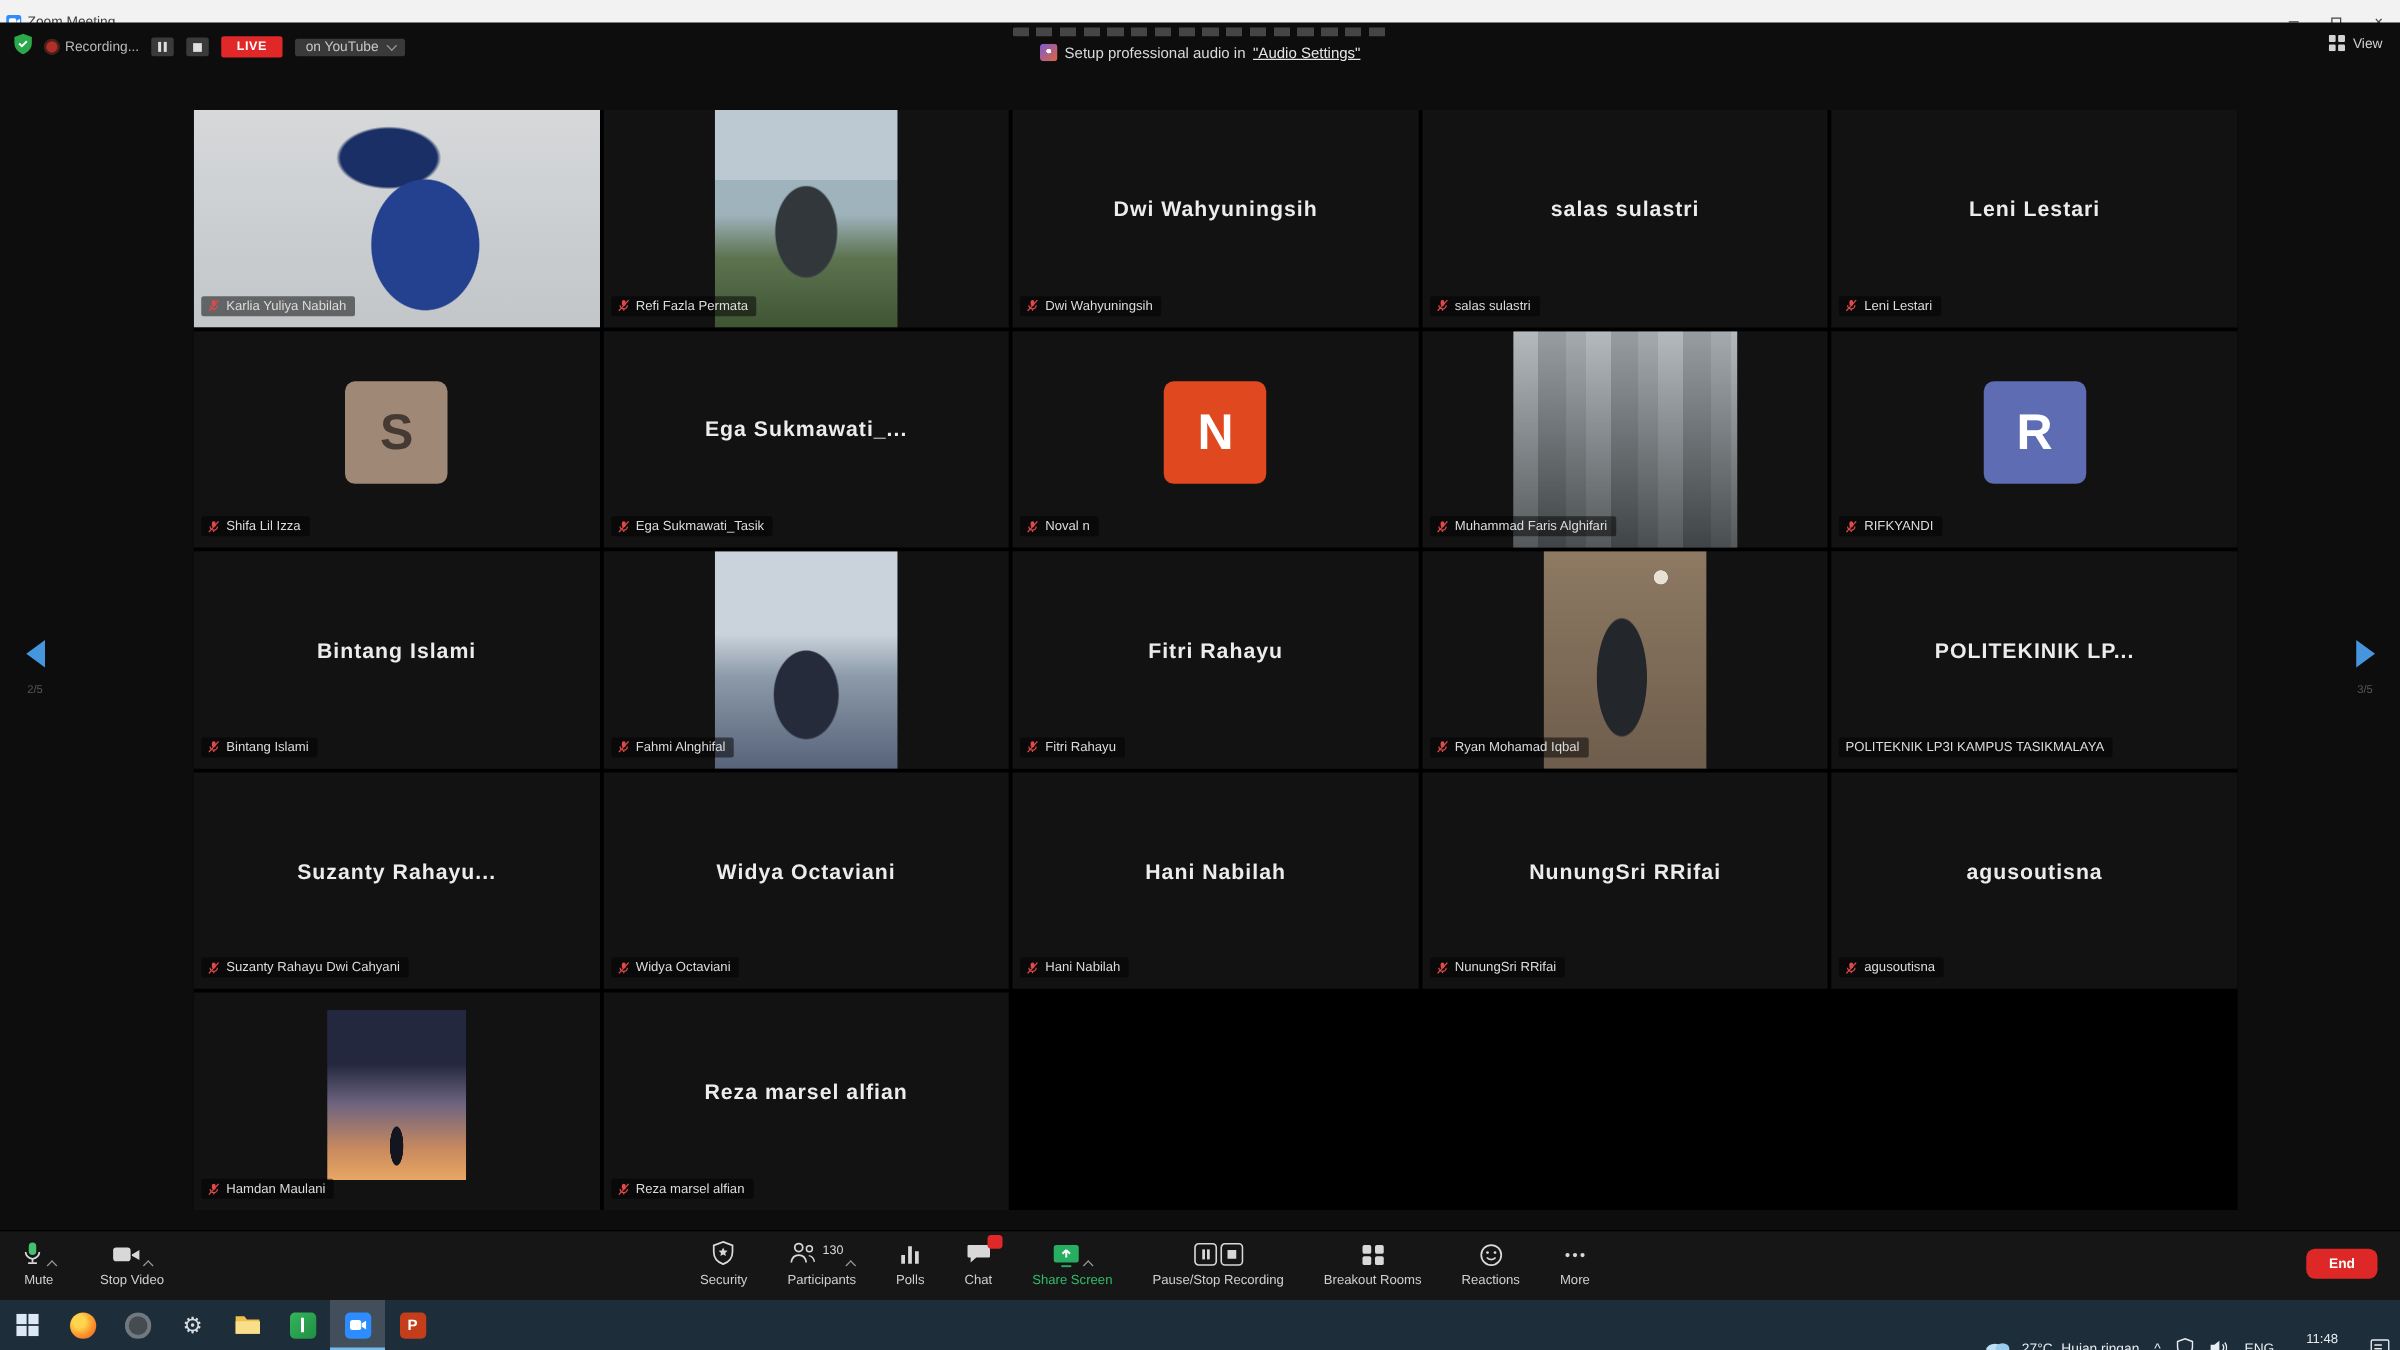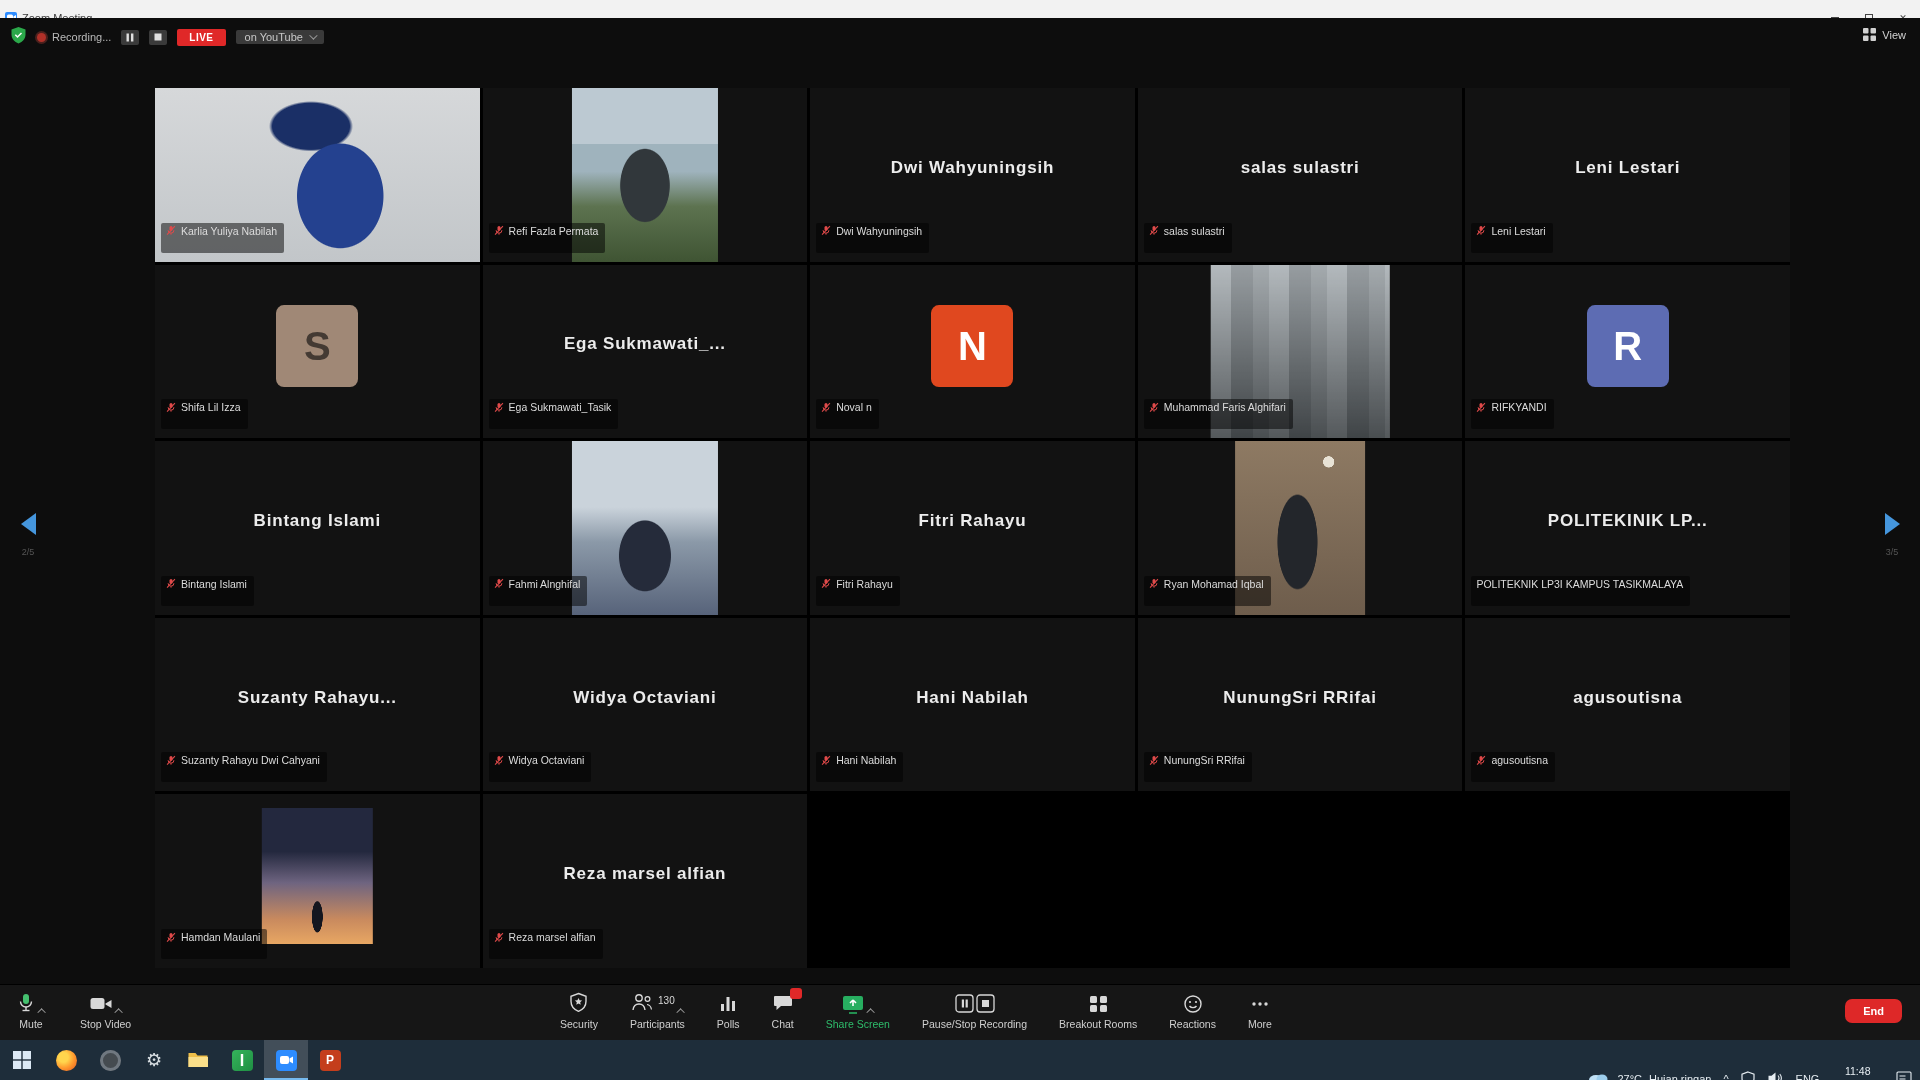--- a/index.html
+++ b/index.html
@@ -57,21 +57,21 @@
           gap:3px; background:#000; }
   .tile { position:relative; background:#121212; overflow:hidden; }
 
   .center-name { position:absolute; inset:0; display:flex; align-items:center; justify-content:center;
                  padding-bottom:14px; color:#ececec; font-size:17px; font-weight:bold;
                  letter-spacing:.8px; text-align:center; }
   .avatar { position:absolute; left:50%; top:50%; transform:translate(-50%,-56%);
             width:82px; height:82px; border-radius:8px; display:flex; align-items:center; justify-content:center; }
   .avatar-letter { font-size:40px; font-weight:bold; }
   .name-label { position:absolute; left:6px; bottom:9px; display:flex; align-items:center; gap:5px;
-                background:rgba(0,0,0,.5); padding:2px 7px 16px 5px; border-radius:2px;
+                background:rgba(0,0,0,.5); padding:2px 7px 2px 5px; border-radius:2px;
                 color:#dcdcdc; font-size:10.5px; max-width:92%; white-space:nowrap; overflow:hidden; }
   .mic-muted { display:inline-flex; }
 
   .video-ph { position:absolute; top:0; bottom:0; left:50%; transform:translateX(-50%); }
   .v-hijab  .video-ph { inset:0; left:0; transform:none; width:100%;
       background:radial-gradient(95px 115px at 57% 62%, #24418f 0 45%, transparent 46%),
                  radial-gradient(70px 42px at 48% 22%, #1a2f66 0 55%, transparent 60%),
                  linear-gradient(#d6d8da,#c2c6c9); }
   .v-outdoor .video-ph { width:45%;
       background:radial-gradient(42px 62px at 50% 56%, #31373b 0 58%, transparent 60%),
@@ -187,20 +187,28 @@
               <rect x="0.5" y="0.5" width="7" height="7" fill="#e0e0e0"></rect>
             </svg>
         </button>
         <span class="live-chip">LIVE</span>
         <button class="yt-chip">
           <span>on YouTube</span>
           <span class="caret-down"></span>
         </button>
       </div>
 
+      <div class="banner">
+        <div class="banner-smudge"></div>
+        <div class="banner-audio">
+          <span class="banner-ico"></span>
+          <span>Setup professional audio in</span>
+          <a class="banner-link">"Audio Settings"</a>
+        </div>
+      </div>
 
       <button class="view-btn">
         <svg width="13" height="13" viewBox="0 0 13 13">
             <g fill="#d2d2d2">
               <rect x="0" y="0" width="5.5" height="5.5" rx="1"></rect>
               <rect x="7.5" y="0" width="5.5" height="5.5" rx="1"></rect>
               <rect x="0" y="7.5" width="5.5" height="5.5" rx="1"></rect>
               <rect x="7.5" y="7.5" width="5.5" height="5.5" rx="1"></rect>
             </g>
           </svg>

